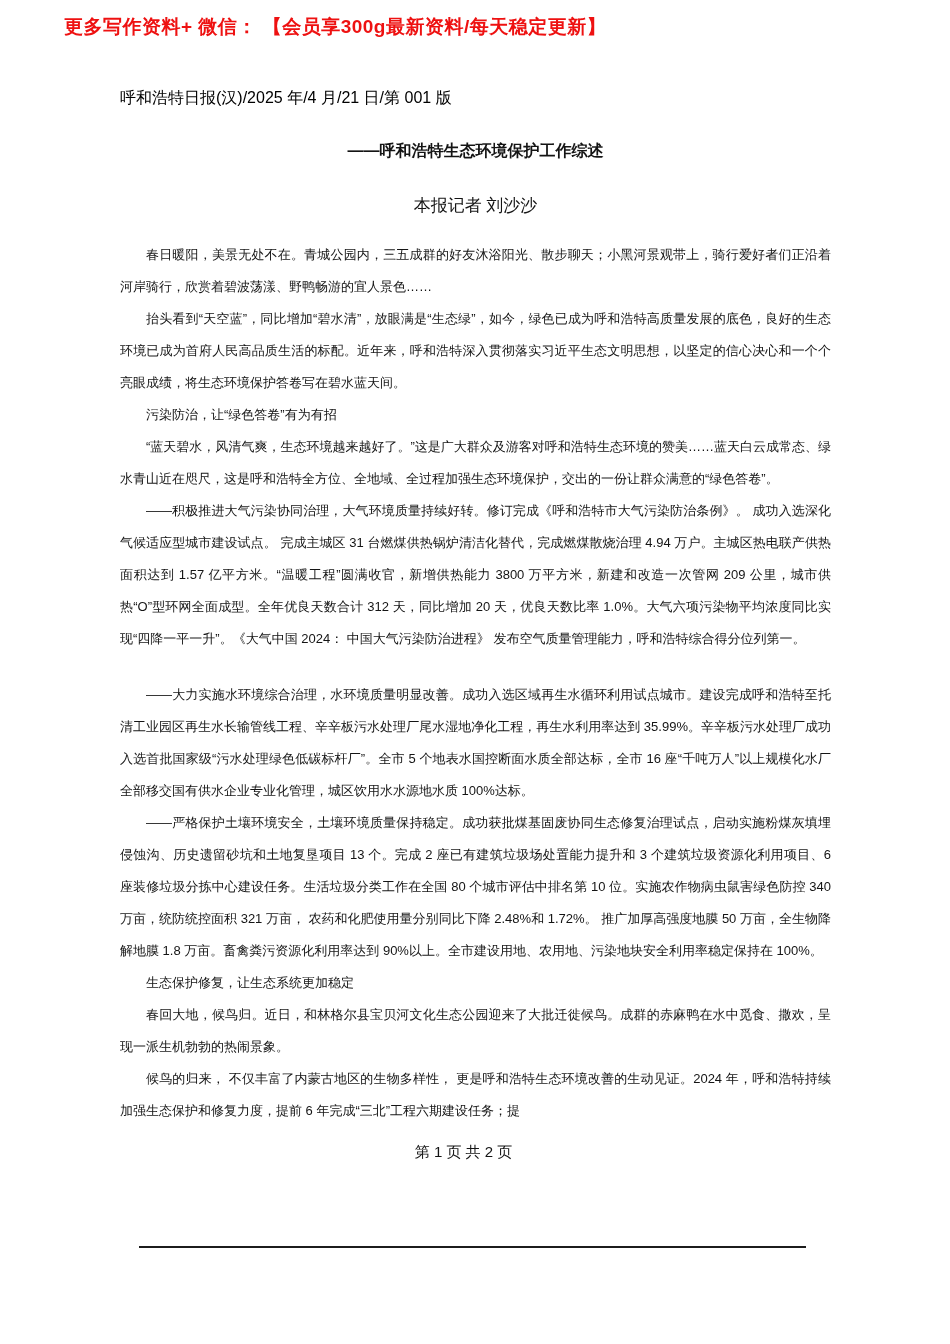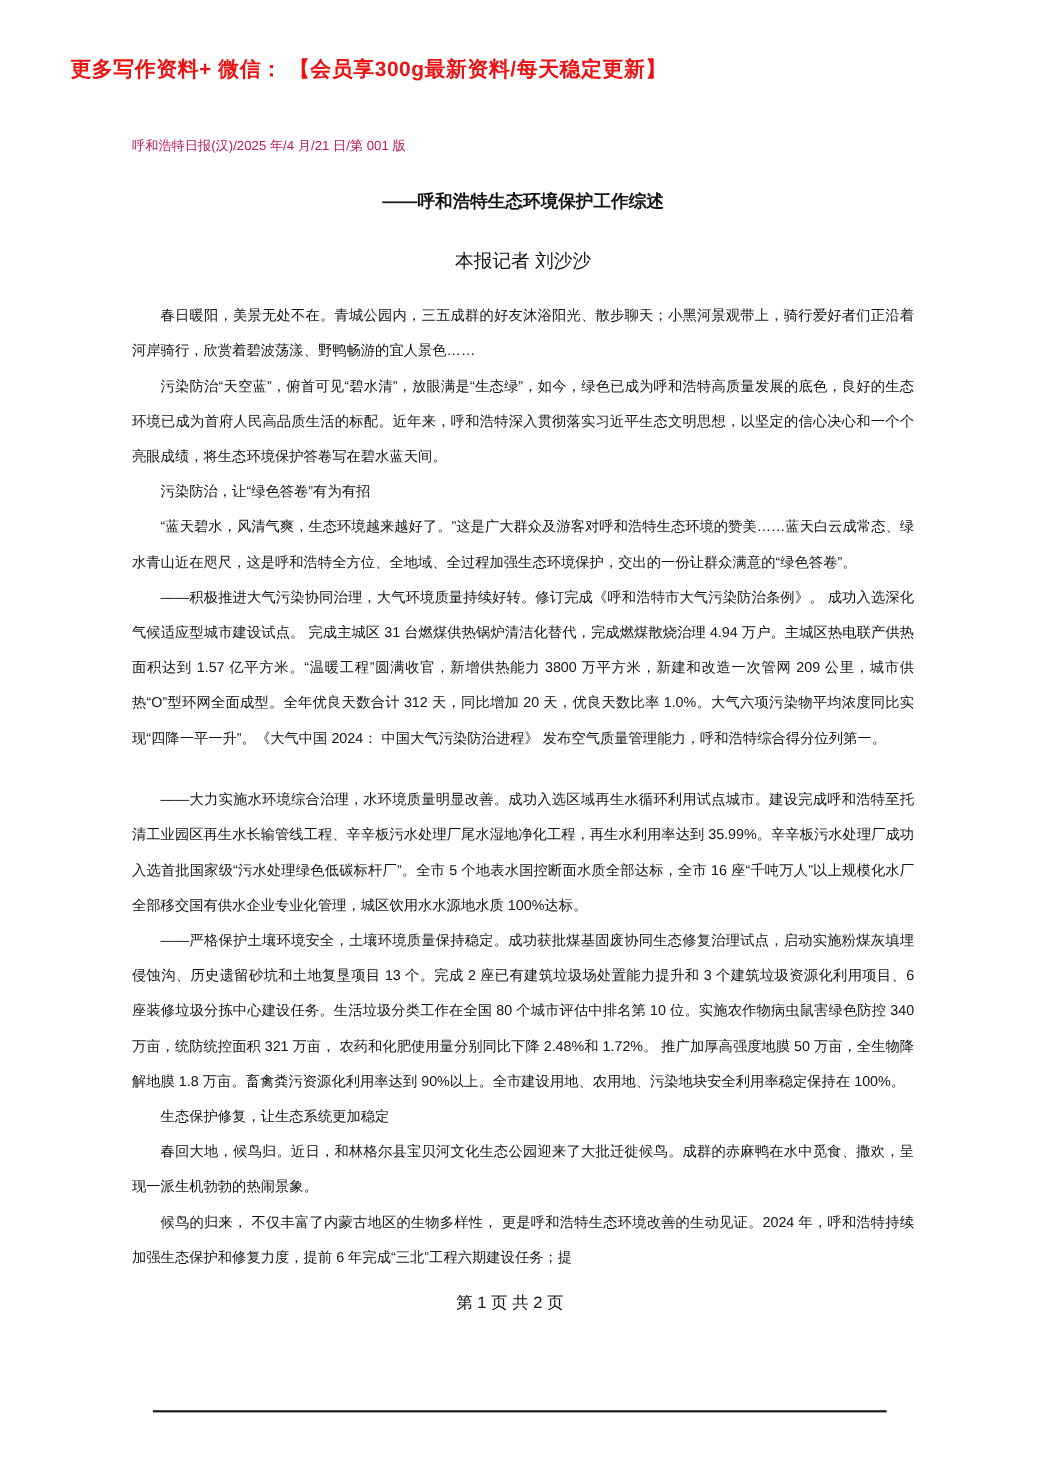--- a/index.html
+++ b/index.html
@@ -8,41 +8,40 @@
     background: #ffffff;
   }
   .page {
     position: relative;
     width: 950px;
     height: 1257px;
     background: #ffffff;
     overflow: hidden;
     font-family: "Liberation Sans", "DejaVu Sans", sans-serif;
     color: #141414;
-    margin-top: 36px;
   }
   .banner {
     position: absolute;
     left: 64px;
     top: 14px;
     font-size: 19px;
     font-weight: 700;
     color: #ee1111;
     letter-spacing: 0.5px;
     white-space: nowrap;
   }
   .doc {
     position: absolute;
     left: 120px;
     top: 88px;
     width: 711px;
   }
   .source-line {
-    font-size: 12px;
-    color: #be185d;
+    font-size: 16px;
+    color: #000000;
   }
   .title {
     margin: 26px 0 0 0;
     text-align: center;
     font-size: 27px;
     font-weight: 700;
     letter-spacing: 1px;
   }
   .subtitle {
     margin: 32px 0 0 0;
@@ -113,21 +112,21 @@
 
     <div class="source-line">呼和浩特日报(汉)/2025 年/4 月/21 日/第 001 版</div>
 
 
     <h2 class="subtitle">——呼和浩特生态环境保护工作综述</h2>
 
     <div class="author">本报记者  刘沙沙</div>
 
     <div class="body">
         <p class="para">春日暖阳，美景无处不在。青城公园内，三五成群的好友沐浴阳光、散步聊天；小黑河景观带上，骑行爱好者们正沿着河岸骑行，欣赏着碧波荡漾、野鸭畅游的宜人景色……</p>
-        <p class="para">污染防治“天空蓝”，俯首可见“碧水清”，放眼满是“生态绿”，如今，绿色已成为呼和浩特高质量发展的底色，良好的生态环境已成为首府人民高品质生活的标配。近年来，呼和浩特深入贯彻落实习近平生态文明思想，以坚定的信心决心和一个个亮眼成绩，将生态环境保护答卷写在碧水蓝天间。</p>
+        <p class="para">抬头看到“天空蓝”，同比增加“碧水清”，放眼满是“生态绿”，如今，绿色已成为呼和浩特高质量发展的底色，良好的生态环境已成为首府人民高品质生活的标配。近年来，呼和浩特深入贯彻落实习近平生态文明思想，以坚定的信心决心和一个个亮眼成绩，将生态环境保护答卷写在碧水蓝天间。</p>
         <p class="para">污染防治，让“绿色答卷”有为有招</p>
         <p class="para">“蓝天碧水，风清气爽，生态环境越来越好了。”这是广大群众及游客对呼和浩特生态环境的赞美……蓝天白云成常态、绿水青山近在咫尺，这是呼和浩特全方位、全地域、全过程加强生态环境保护，交出的一份让群众满意的“绿色答卷”。</p>
         <p class="para">——积极推进大气污染协同治理，大气环境质量持续好转。修订完成《呼和浩特市大气污染防治条例》。 成功入选深化气候适应型城市建设试点。 完成主城区 31 台燃煤供热锅炉清洁化替代，完成燃煤散烧治理 4.94 万户。主城区热电联产供热面积达到 1.57 亿平方米。“温暖工程”圆满收官，新增供热能力 3800 万平方米，新建和改造一次管网 209 公里，城市供热“O”型环网全面成型。全年优良天数合计 312 天，同比增加 20 天，优良天数比率 1.0%。大气六项污染物平均浓度同比实现“四降一平一升”。《大气中国 2024： 中国大气污染防治进程》 发布空气质量管理能力，呼和浩特综合得分位列第一。</p>
         <p class="para gap">——大力实施水环境综合治理，水环境质量明显改善。成功入选区域再生水循环利用试点城市。建设完成呼和浩特至托清工业园区再生水长输管线工程、辛辛板污水处理厂尾水湿地净化工程，再生水利用率达到 35.99%。辛辛板污水处理厂成功入选首批国家级“污水处理绿色低碳标杆厂”。全市 5 个地表水国控断面水质全部达标，全市 16 座“千吨万人”以上规模化水厂全部移交国有供水企业专业化管理，城区饮用水水源地水质 100%达标。</p>
         <p class="para">——严格保护土壤环境安全，土壤环境质量保持稳定。成功获批煤基固废协同生态修复治理试点，启动实施粉煤灰填埋侵蚀沟、历史遗留砂坑和土地复垦项目 13 个。完成 2 座已有建筑垃圾场处置能力提升和 3 个建筑垃圾资源化利用项目、6 座装修垃圾分拣中心建设任务。生活垃圾分类工作在全国 80 个城市评估中排名第 10 位。实施农作物病虫鼠害绿色防控 340 万亩，统防统控面积 321 万亩， 农药和化肥使用量分别同比下降 2.48%和 1.72%。 推广加厚高强度地膜 50 万亩，全生物降解地膜 1.8 万亩。畜禽粪污资源化利用率达到 90%以上。全市建设用地、农用地、污染地块安全利用率稳定保持在 100%。</p>
         <p class="para">生态保护修复，让生态系统更加稳定</p>
         <p class="para">春回大地，候鸟归。近日，和林格尔县宝贝河文化生态公园迎来了大批迁徙候鸟。成群的赤麻鸭在水中觅食、撒欢，呈现一派生机勃勃的热闹景象。</p>
         <p class="para">候鸟的归来， 不仅丰富了内蒙古地区的生物多样性， 更是呼和浩特生态环境改善的生动见证。2024 年，呼和浩特持续加强生态保护和修复力度，提前 6 年完成“三北”工程六期建设任务；提</p>
       </div>
 

